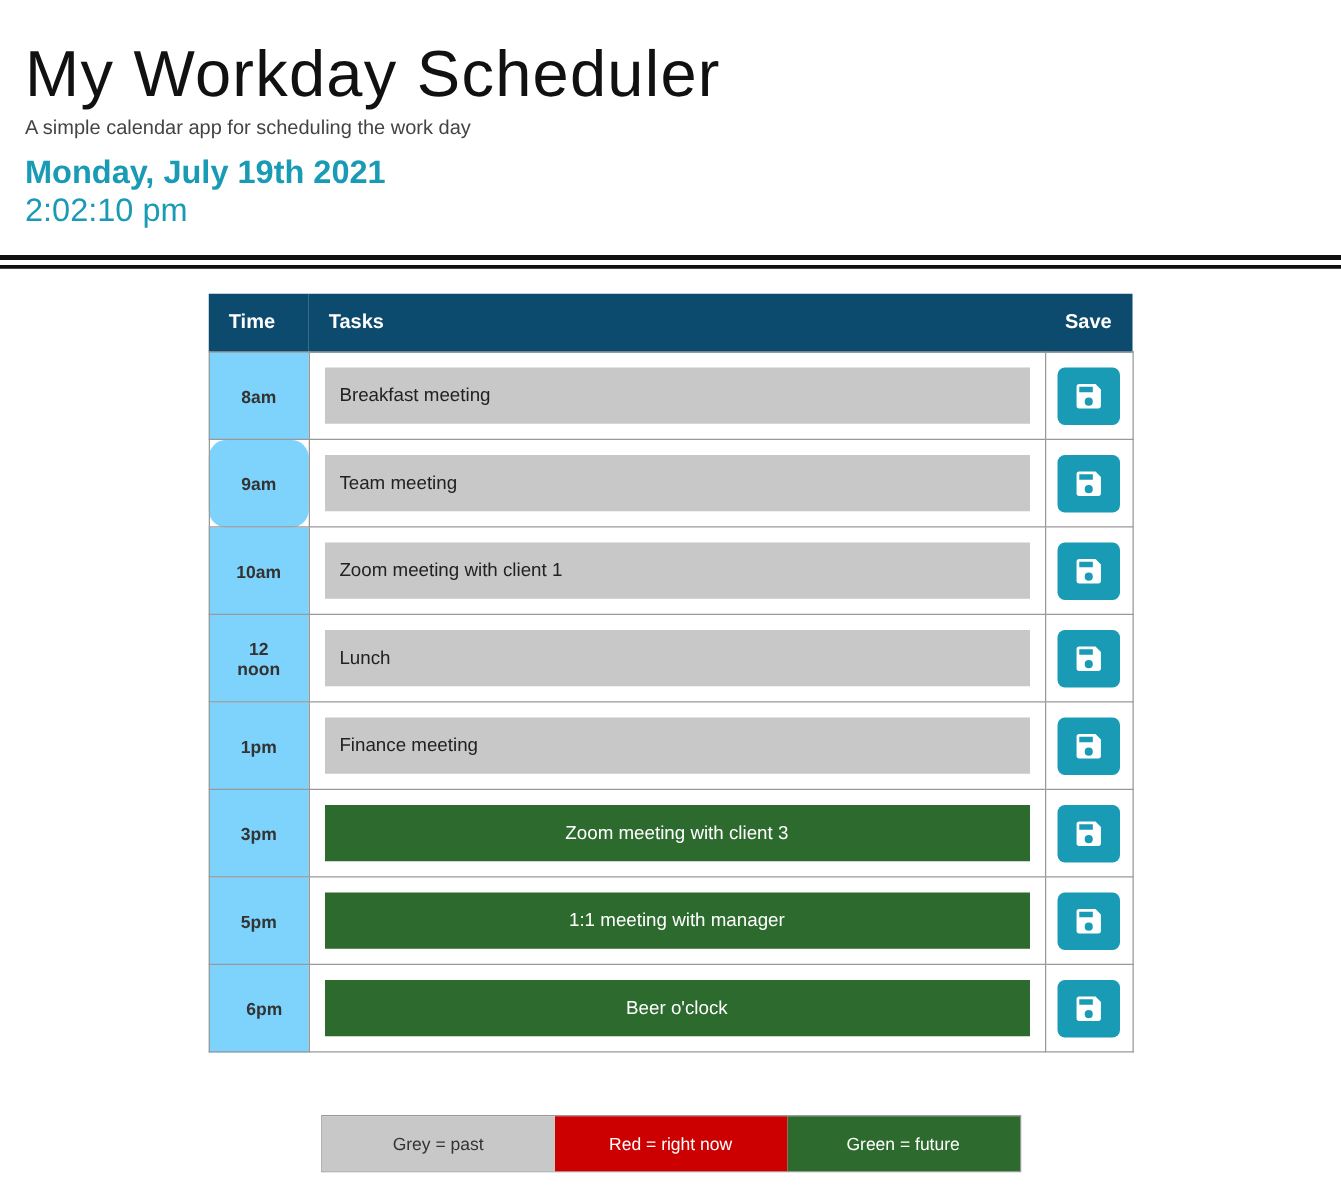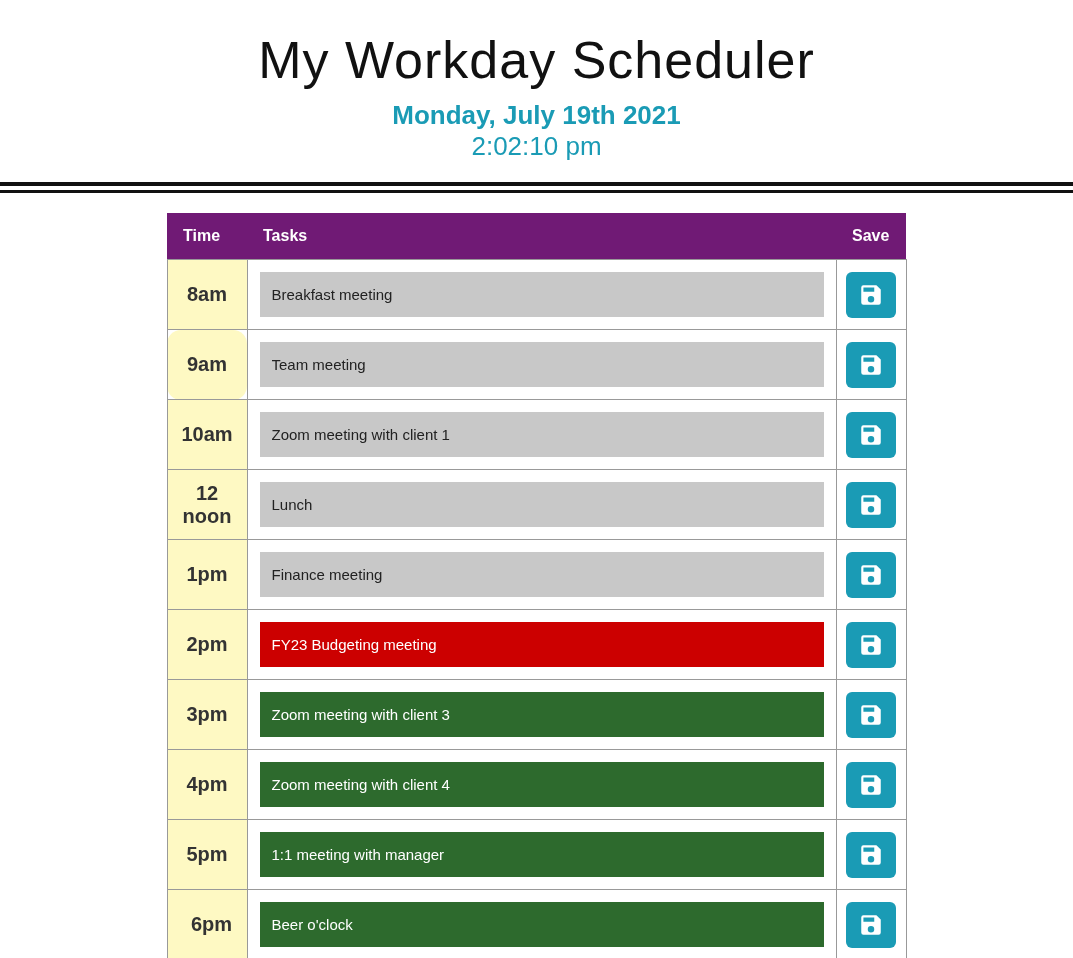--- a/index.html
+++ b/index.html
@@ -2,21 +2,20 @@
 <html><head>
   <meta charset="utf-8">
   <style>
     * { box-sizing: border-box; margin: 0; padding: 0; }
     body {
       font-family: Arial, sans-serif;
       background: #fff;
       color: #000;
     }
     .header {
-      text-align: center;
       padding: 30px 20px 20px;
     }
     .header-title {
       font-size: 52px;
       font-weight: 300;
       color: #111;
       letter-spacing: 1px;
     }
     .header-subtitle {
       font-size: 16px;
@@ -47,41 +46,41 @@
     .scheduler-container {
       max-width: 780px;
       margin: 0 auto;
       padding: 0 20px 30px;
     }
     .scheduler-table {
       width: 100%;
       border-collapse: collapse;
     }
     .table-header {
-      background: #701a75;
+      background: #0c4a6e;
       color: #fff;
     }
     .table-header th {
       padding: 14px 16px;
       text-align: left;
       font-size: 16px;
       font-weight: 600;
     }
     .th-time { width: 80px; }
     .th-tasks { }
     .th-save { width: 70px; text-align: center; }
     .row-time {
       text-align: center;
-      font-size: 20px;
+      font-size: 14px;
       font-weight: 600;
       color: #333;
       padding: 6px 8px;
       white-space: nowrap;
       border: 2px solid #555;
-      background: #fef9c3;
+      background: #7dd3fc;
     }
     .row-task {
       padding: 12px;
     }
     .task-input {
       width: 100%;
       border: none;
       outline: none;
       font-size: 15px;
       padding: 14px 12px;
@@ -92,20 +91,21 @@
       background: #c8c8c8;
       color: #222;
     }
     .task-input.current {
       background: #cc0000;
       color: #fff;
     }
     .task-input.future {
       background: #2d6a2d;
       color: #fff;
+      text-align: center;
     }
     .save-cell {
       text-align: center;
       padding: 4px;
     }
     .save-btn {
       background: #1a9bb5;
       border: none;
       border-radius: 6px;
       width: 50px;
@@ -139,20 +139,21 @@
     }
     .legend-past { background: #c8c8c8; color: #333; }
     .legend-current { background: #cc0000; color: #fff; }
     .legend-future { background: #2d6a2d; color: #fff; }
   </style>
 </head>
 <body>
 
 <div class="header">
   <h1 class="header-title">My Workday Scheduler</h1>
+  <p class="header-subtitle">A simple calendar app for scheduling the work day</p>
   <p class="header-date">Monday, July 19th 2021</p>
   <p class="header-time">2:02:10 pm</p>
 </div>
 
 <hr class="divider">
 <hr class="divider2">
 
 <div class="scheduler-container">
   <table class="scheduler-table">
     <thead>
@@ -213,44 +214,22 @@
           <td class="row-task"><input type="text" class="task-input past" value="Finance meeting" style=""></td>
           <td class="save-cell">
             <button class="save-btn">
               <svg viewBox="0 0 24 24" xmlns="http://www.w3.org/2000/svg">
       <path d="M17 3H5a2 2 0 0 0-2 2v14a2 2 0 0 0 2 2h14a2 2 0 0 0 2-2V7l-4-4zm-5 16a3 3 0 1 1 0-6 3 3 0 0 1 0 6zm3-10H5V5h10v4z"></path>
     </svg>
             </button>
           </td>
         </tr>
         <tr class="scheduler-row">
-          <td class="row-time" style="white-space: pre;">2pm</td>
-          <td class="row-task"><input type="text" class="task-input current" value="FY23 Budgeting meeting" style=""></td>
-          <td class="save-cell">
-            <button class="save-btn">
-              <svg viewBox="0 0 24 24" xmlns="http://www.w3.org/2000/svg">
-      <path d="M17 3H5a2 2 0 0 0-2 2v14a2 2 0 0 0 2 2h14a2 2 0 0 0 2-2V7l-4-4zm-5 16a3 3 0 1 1 0-6 3 3 0 0 1 0 6zm3-10H5V5h10v4z"></path>
-    </svg>
-            </button>
-          </td>
-        </tr>
-        <tr class="scheduler-row">
           <td class="row-time" style="white-space: pre;">3pm</td>
           <td class="row-task"><input type="text" class="task-input future" value="Zoom meeting with client 3" style=""></td>
-          <td class="save-cell">
-            <button class="save-btn">
-              <svg viewBox="0 0 24 24" xmlns="http://www.w3.org/2000/svg">
-      <path d="M17 3H5a2 2 0 0 0-2 2v14a2 2 0 0 0 2 2h14a2 2 0 0 0 2-2V7l-4-4zm-5 16a3 3 0 1 1 0-6 3 3 0 0 1 0 6zm3-10H5V5h10v4z"></path>
-    </svg>
-            </button>
-          </td>
-        </tr>
-        <tr class="scheduler-row">
-          <td class="row-time" style="white-space: pre;">4pm</td>
-          <td class="row-task"><input type="text" class="task-input future" value="Zoom meeting with client 4" style=""></td>
           <td class="save-cell">
             <button class="save-btn">
               <svg viewBox="0 0 24 24" xmlns="http://www.w3.org/2000/svg">
       <path d="M17 3H5a2 2 0 0 0-2 2v14a2 2 0 0 0 2 2h14a2 2 0 0 0 2-2V7l-4-4zm-5 16a3 3 0 1 1 0-6 3 3 0 0 1 0 6zm3-10H5V5h10v4z"></path>
     </svg>
             </button>
           </td>
         </tr>
         <tr class="scheduler-row">
           <td class="row-time" style="white-space: pre;">5pm</td>

